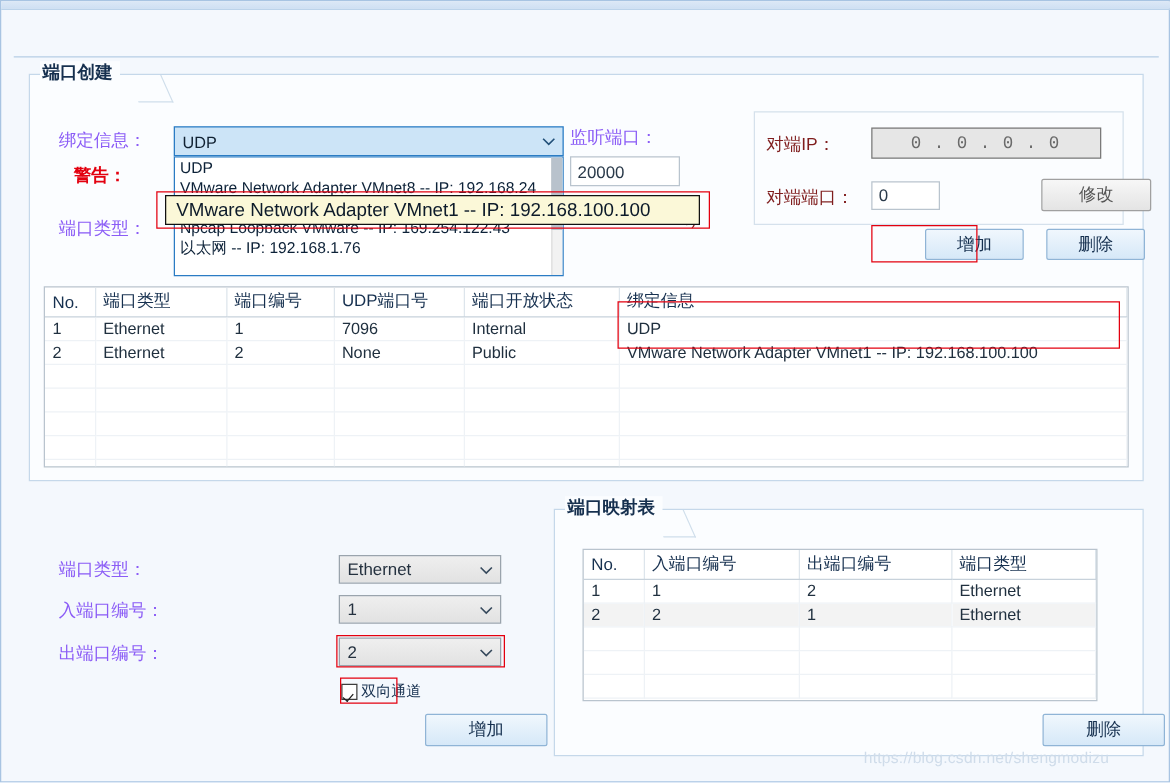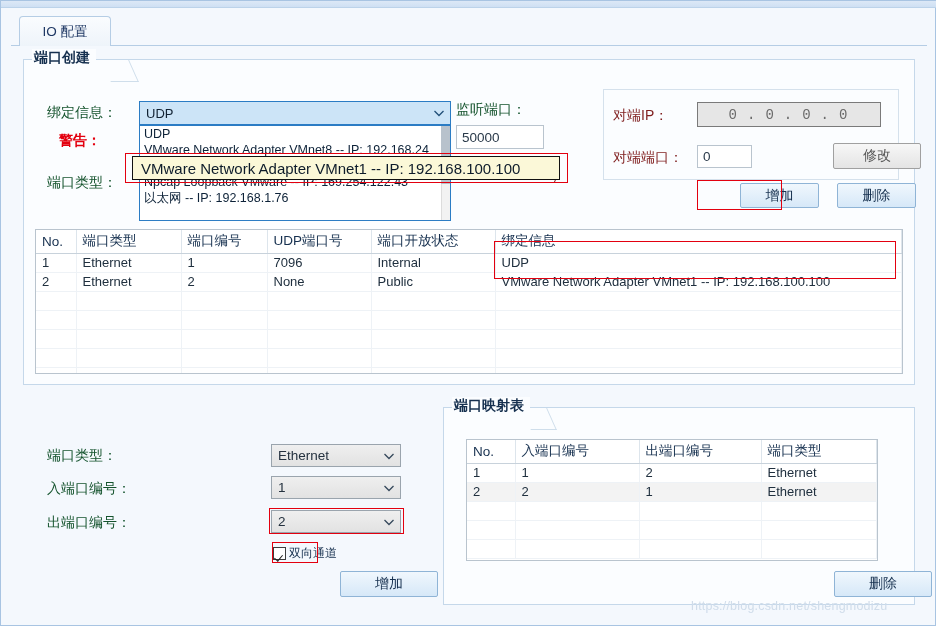--- a/index.html
+++ b/index.html
@@ -58,21 +58,21 @@
     border-bottom:1px solid #cfdeeb;
     pointer-events:none;
   }
   #grp-create { left:22px; top:58px; width:892px; height:326px; }
   #grp-map    { left:22px; top:406px; width:408px; height:198px; }
   #grp-maptable{ left:442px; top:406px; width:472px; height:198px; }
 
   
   .lbl {
     position:absolute;
-    font-size:14px; color:#14532d;
+    font-size:14px; color:#8b5cf6;
     white-space:nowrap;
   }
   .lbl-dim { color:#7f1d1d; }
   .lbl-warn { color:#e3000f; font-weight:bold; }
 
   
   #combo-bind {
     position:absolute; left:138px; top:100px; width:312px; height:24px;
     background:#cce4f7;
     border:1px solid #2b7cc4;
@@ -271,37 +271,34 @@
 </style>
 </head>
 <body>
 
 <div id="window">
 
   <div id="titlestrip"></div>
 
   <div id="tabbar">
     <div id="tabline"></div>
-    <div id="tab-io">
-      <span>IO 配置</span>
-    </div>
   </div>
 
   <div class="group" id="grp-create">
     <div class="group-title">端口创建</div>
     <div class="group-slant" style="left:82px; width:28px; border-right:1px solid #cfdeeb; transform:skewX(24deg);"></div>
   </div>
 
   <div class="lbl" style="left:46px; top:103px;">绑定信息：</div>
   <div class="lbl lbl-warn" style="left:58px; top:131px;">警告：</div>
   <div class="lbl" style="left:46px; top:173px;">端口类型：</div>
 
   <div class="lbl" style="left:455px; top:100px;">监听端口：</div>
   <div class="tbox" id="tb-listen">
-    <span>50000</span>
+    <span>20000</span>
   </div>
   <div class="lbl lbl-dim" style="left:545px; top:168px; font-size:12.5px;">0)</div>
 
   <div id="combo-bind">
     <span class="val">UDP</span>
     <span class="chev">
       <svg viewBox="0 0 14 14" width="14" height="14">
           <path d="M2.5 5 L7 9.5 L11.5 5" fill="none" stroke="#214f78" stroke-width="1.3"></path>
         </svg>
     </span>

